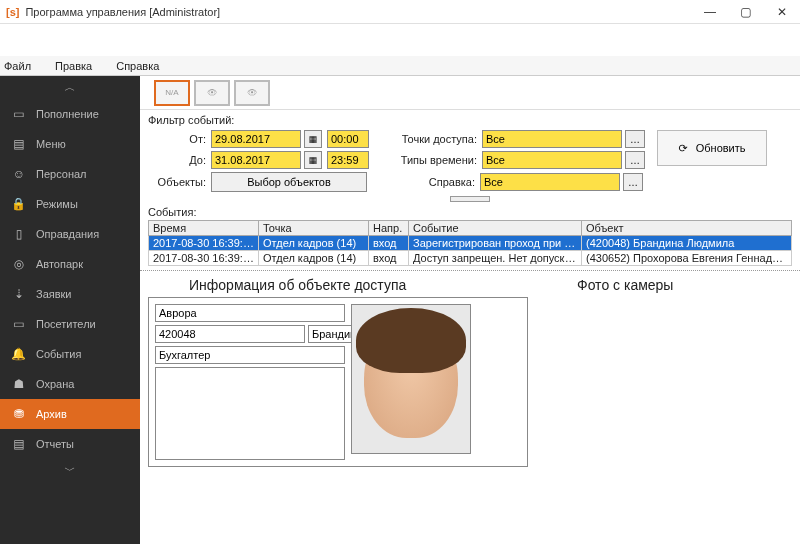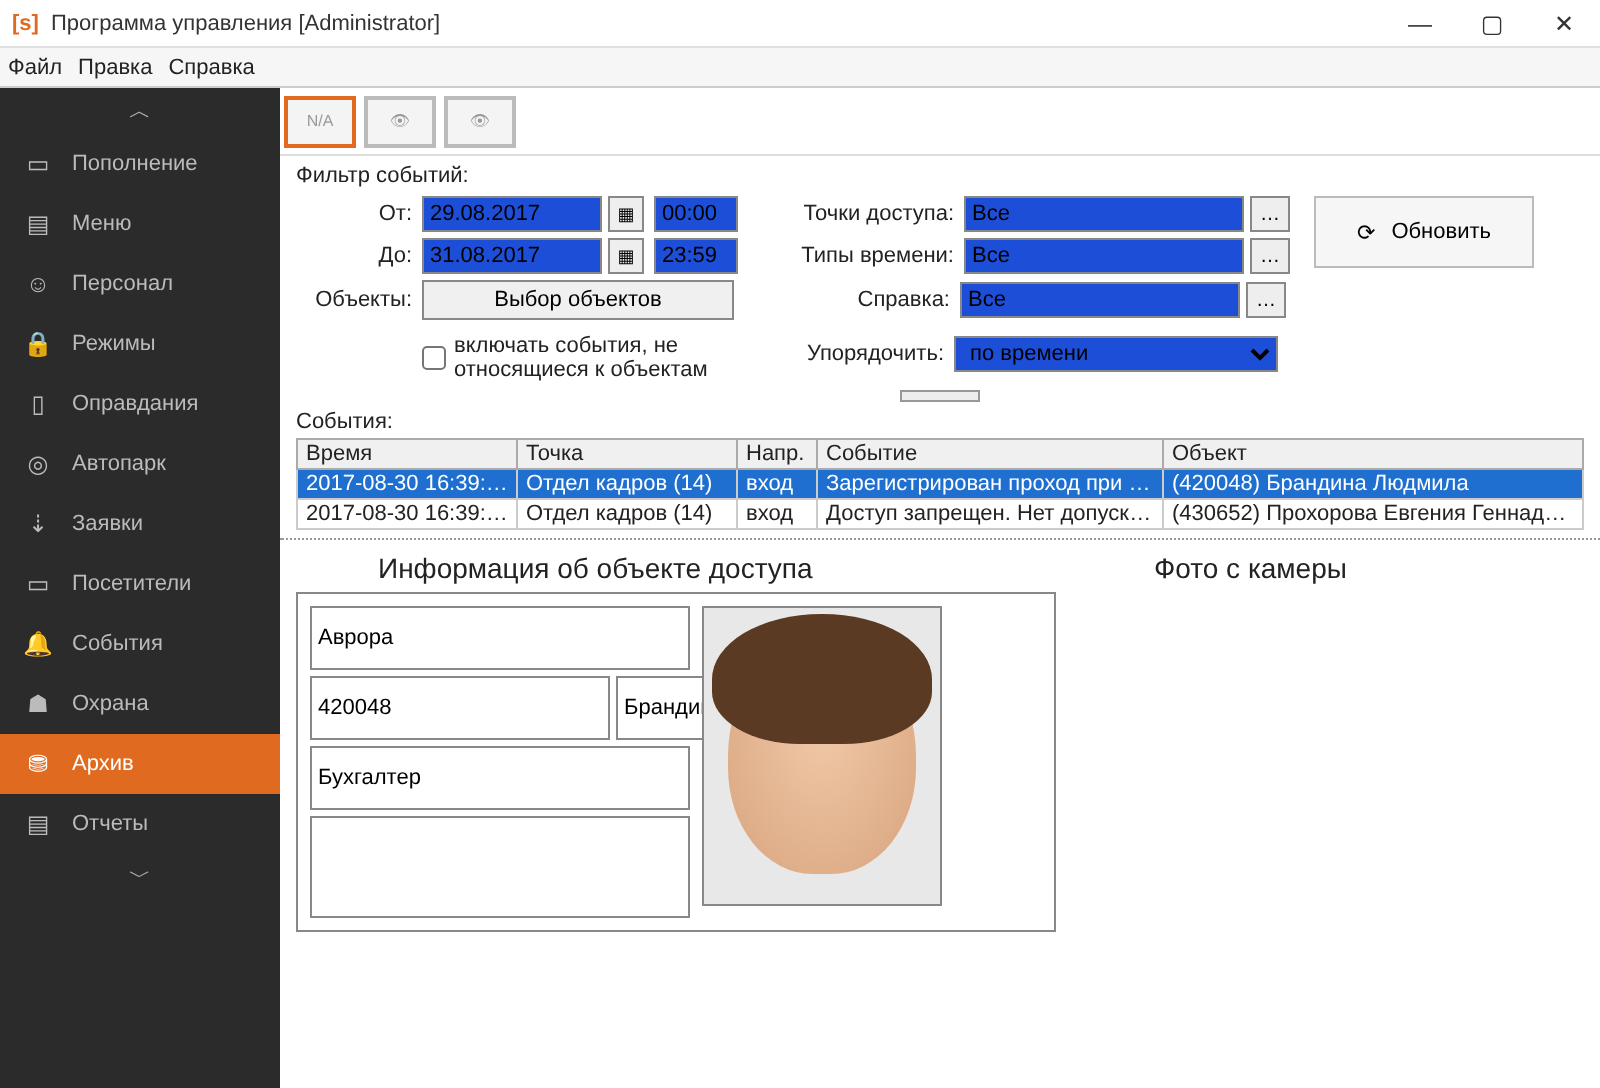--- a/index.html
+++ b/index.html
@@ -5,44 +5,44 @@
   * { box-sizing: border-box; margin: 0; padding: 0; font-family: "Segoe UI", Tahoma, sans-serif; }
   body { width: 800px; height: 544px; overflow: hidden; background: #fff; font-size: 11px; color: #222; }
 
   
   .titlebar { height: 24px; display: flex; align-items: center; border-bottom: 1px solid #e0e0e0; background: #fff; }
   .titlebar .app-icon { color: #e06a1f; font-weight: bold; margin: 0 6px; font-size: 11px; }
   .titlebar .title { flex: 1; font-size: 11px; color: #333; }
   .titlebar .winbtn { width: 36px; height: 24px; display: flex; align-items: center; justify-content: center; font-size: 12px; color: #333; }
 
   
-  .menubar { height: 20px; display: flex; align-items: center; background: #f6f6f6; border-bottom: 1px solid #ccc; padding: 0 4px; gap: 8px; }
+  .menubar { height: 20px; display: flex; align-items: center; background: #f6f6f6; border-bottom: 1px solid #ccc; padding: 0 4px; gap: 24px; margin-top: 32px; }
   .menubar span { font-size: 11px; color: #222; }
 
   
   .app { display: flex; height: calc(544px - 44px); }
   .sidebar { width: 140px; background: #2b2b2b; color: #bbb; display: flex; flex-direction: column; font-size: 11px; }
   .chevrons { text-align: center; padding: 4px 0; color: #aaa; font-size: 11px; }
   .side-item { display: flex; align-items: center; height: 30px; padding: 0 12px; gap: 10px; color: #bbb; }
   .side-item .ico { width: 14px; height: 14px; display: flex; align-items: center; justify-content: center; font-size: 12px; color: #bbb; }
   .side-item.active { background: #e06a1f; color: #fff; }
   .side-item.active .ico { color: #fff; }
 
   .content { flex: 1; background: #fff; display: flex; flex-direction: column; overflow: hidden; }
 
   
-  .thumbs { height: 34px; display: flex; align-items: center; gap: 4px; padding: 4px 2px; border-bottom: 1px solid #ddd; }
+  .thumbs { height: 34px; display: flex; align-items: center; gap: 4px; padding: 4px 14px; border-bottom: 1px solid #ddd; }
   .thumb { width: 36px; height: 26px; background: #f4f4f4; border: 2px solid #bbb; display:flex; align-items:center; justify-content:center; font-size:8px; color:#999; }
   .thumb.sel { border-color: #e06a1f; }
 
   
   .filter { padding: 4px 8px 2px; }
   .filter-title { font-size: 11px; margin-bottom: 4px; }
   .lbl { text-align: right; font-size: 11px; color: #222; padding-right: 2px; }
-  input.fld, select.fld, button.fld { height: 18px; font-size: 11px; border: 1px solid #888; background: #1d4ed8; padding: 0 3px; }
+  input.fld, select.fld, button.fld { height: 18px; font-size: 11px; border: 1px solid #888; background: #fde047; padding: 0 3px; }
   .cal-btn { width: 18px; height: 18px; border: 1px solid #888; background: #eee; font-size: 9px; display:flex;align-items:center;justify-content:center; }
   .dots-btn { width: 20px; height: 18px; border: 1px solid #888; background: #eee; font-size: 10px; }
   .wide-btn { height: 20px; border: 1px solid #888; background: #f0f0f0; font-size: 11px; }
   .refresh-btn { height: 36px; width: 110px; border: 1px solid #bbb; background: #f6f6f6; display: flex; align-items: center; justify-content: center; gap: 8px; font-size: 11px; }
   .chk-row { display:flex; align-items:center; gap:4px; font-size:11px; margin-top:4px; }
   .chk-row input { width:12px; height:12px; }
 
   .splitter { height: 10px; display:flex; align-items:center; justify-content:center; }
   .splitter .grip { width: 40px; height: 6px; border:1px solid #999; background:#eee; }
 
@@ -55,21 +55,21 @@
   tr.selected td { background: #1f6fd0; color: #fff; }
 
   
   .bottom { display: flex; gap: 8px; padding: 6px 8px; flex:1; overflow:hidden; border-top:1px dotted #999; margin-top:4px;}
   .panel { border: 0; }
   .panel .panel-title { font-size: 14px; margin-bottom: 4px; padding-left: 41px; }
   .info-panel { width: 380px; }
   .info-box { border:1px solid #888; padding:6px; display:flex; gap:6px; height:170px; }
   .info-fields { display:flex; flex-direction:column; gap:3px; width:190px; }
   .info-fields .row { display:flex; gap:3px; }
-  .info-fields input { height:32px; font-size:11px; border:1px solid #888; padding:0 3px; flex:1; background:#fff; }
+  .info-fields input { height:18px; font-size:11px; border:1px solid #888; padding:0 3px; flex:1; background:#fff; }
   textarea.notes { flex:1; height:100%; resize:none; font-size:11px; border:1px solid #888; }
   .avatar-box { width:120px; height:150px; border:1px solid #888; background:#e8e8e8; display:flex; align-items:center; justify-content:center; overflow:hidden; }
 
   .camera-panel { flex:1; }
   .camera-box { border:1px solid #888; width:100%; height:200px; background:#111; position:relative; overflow:hidden; }
   .scene { position:absolute; inset:0; background: linear-gradient(to bottom, #000 0%, #000 12%, #6f6a60 12%, #8d877b 50%, #6c685f 100%); }
   .face-box { position:absolute; border:2px solid #2ecc40; }
   .face-label { position:absolute; color:#2ecc40; font-size:11px; font-weight:bold; text-shadow:0 0 3px #000; }
   .timestamp { position:absolute; bottom:6px; left:8px; color:#2ecc40; font-size:12px; text-shadow:0 0 3px #000; }
 
@@ -189,31 +189,20 @@
 
           <div style="display:grid; grid-template-columns:60px 156px 24px 80px 140px 22px; gap:3px 3px; align-items:center; margin-top:3px;">
             <div class="lbl">Объекты:</div>
             <button class="wide-btn" style="grid-column:2;">Выбор объектов</button>
             <div></div>
             <div class="lbl">Справка:</div>
             <input class="fld" value="Все" style="">
             <button class="dots-btn">…</button>
           </div>
 
-          <div style="display:grid; grid-template-columns:60px 180px 80px 162px; gap:3px 3px; align-items:center; margin-top:3px;">
-            <div></div>
-            <div class="chk-row">
-              <input type="checkbox" style="">
-              <span>включать события, не относящиеся к объектам</span>
-            </div>
-            <div class="lbl">Упорядочить:</div>
-            <select class="fld">
-              <option>по времени</option>
-            </select>
-          </div>
         </div>
 
         <button class="refresh-btn">
           <span>⟳</span>
           <span>Обновить</span>
         </button>
       </div>
     </div>
 
     <div class="splitter">

